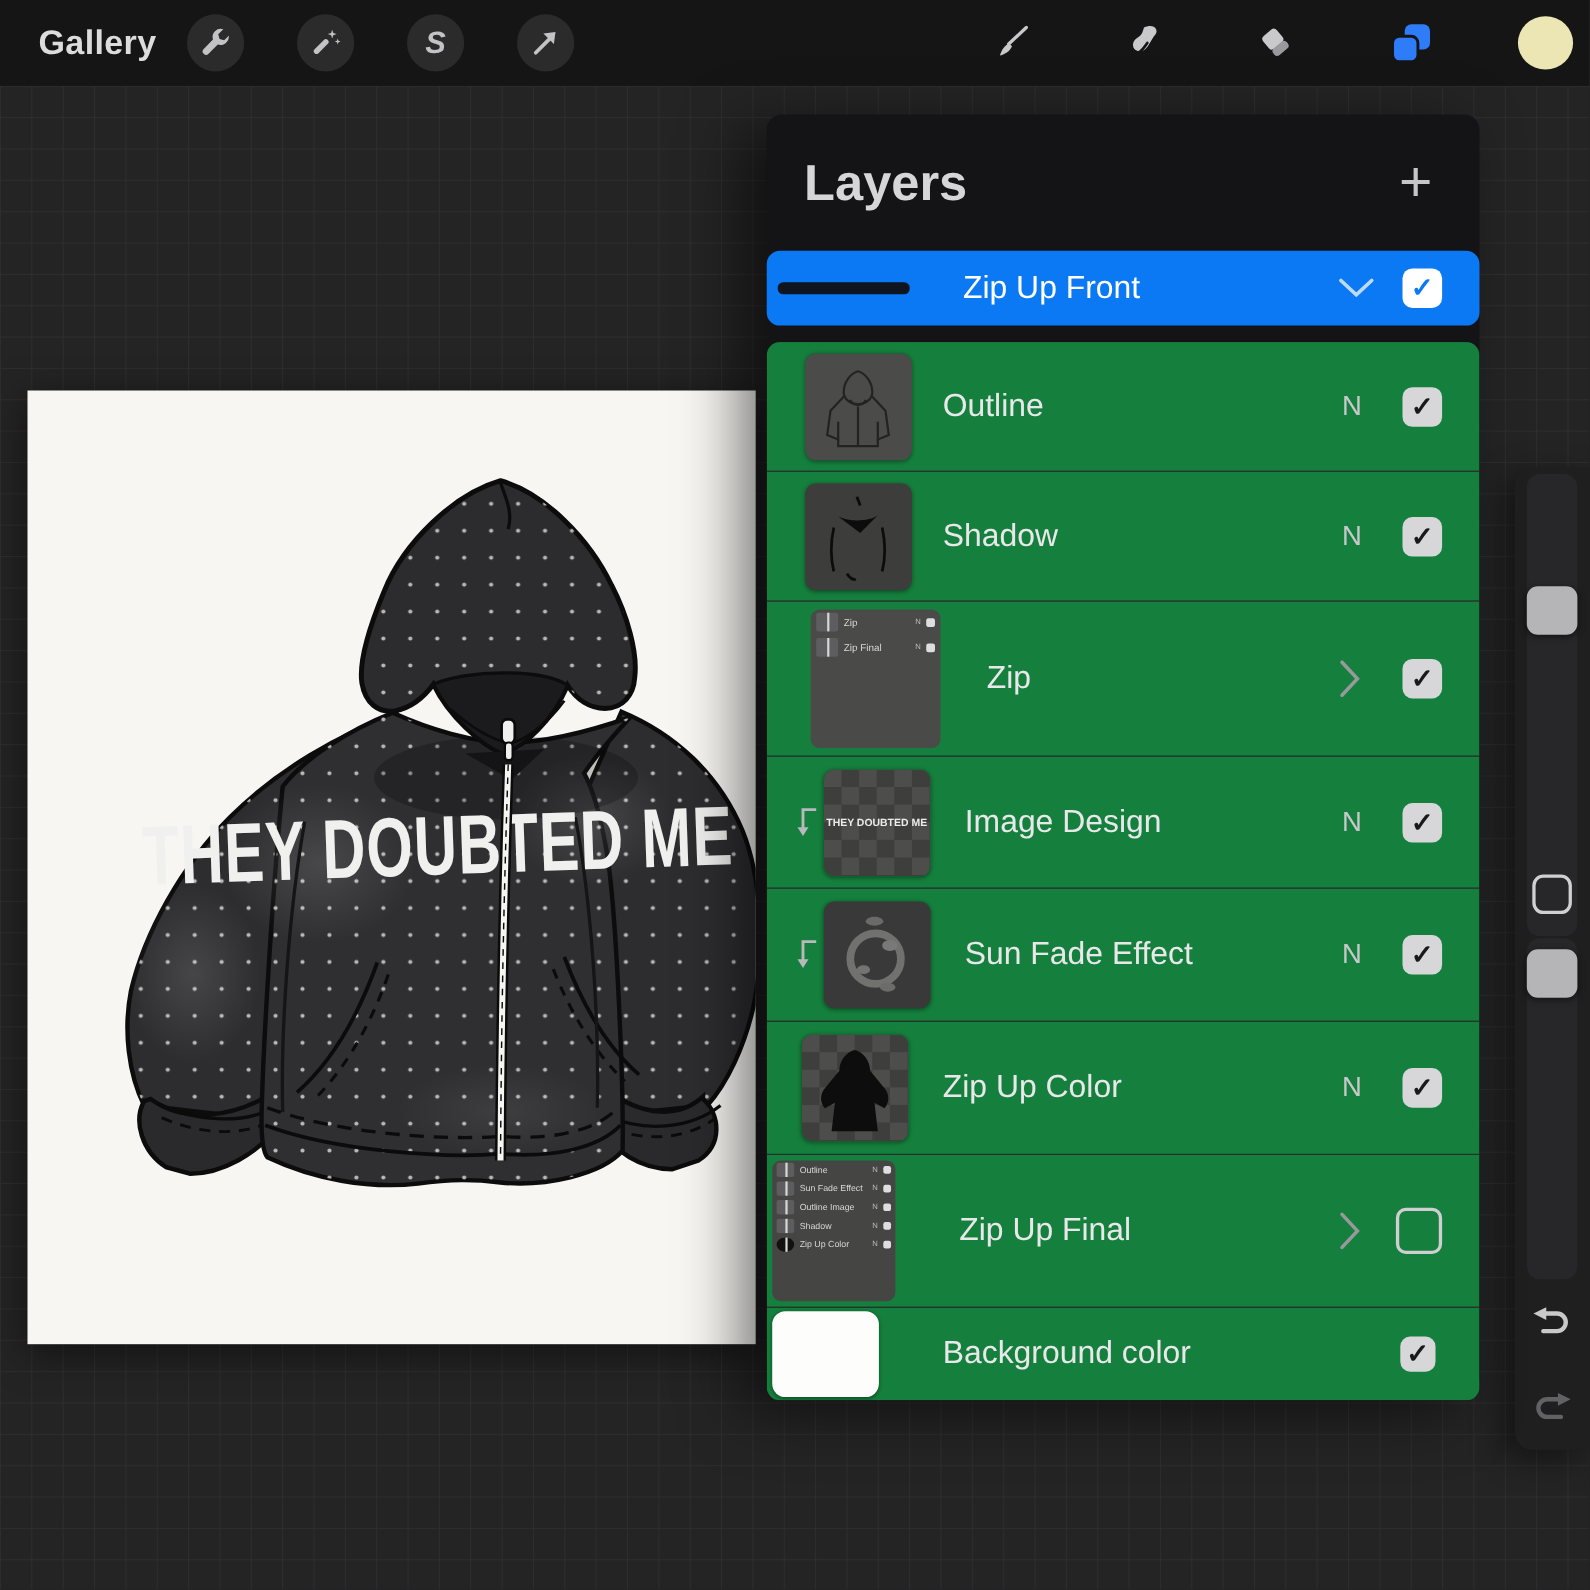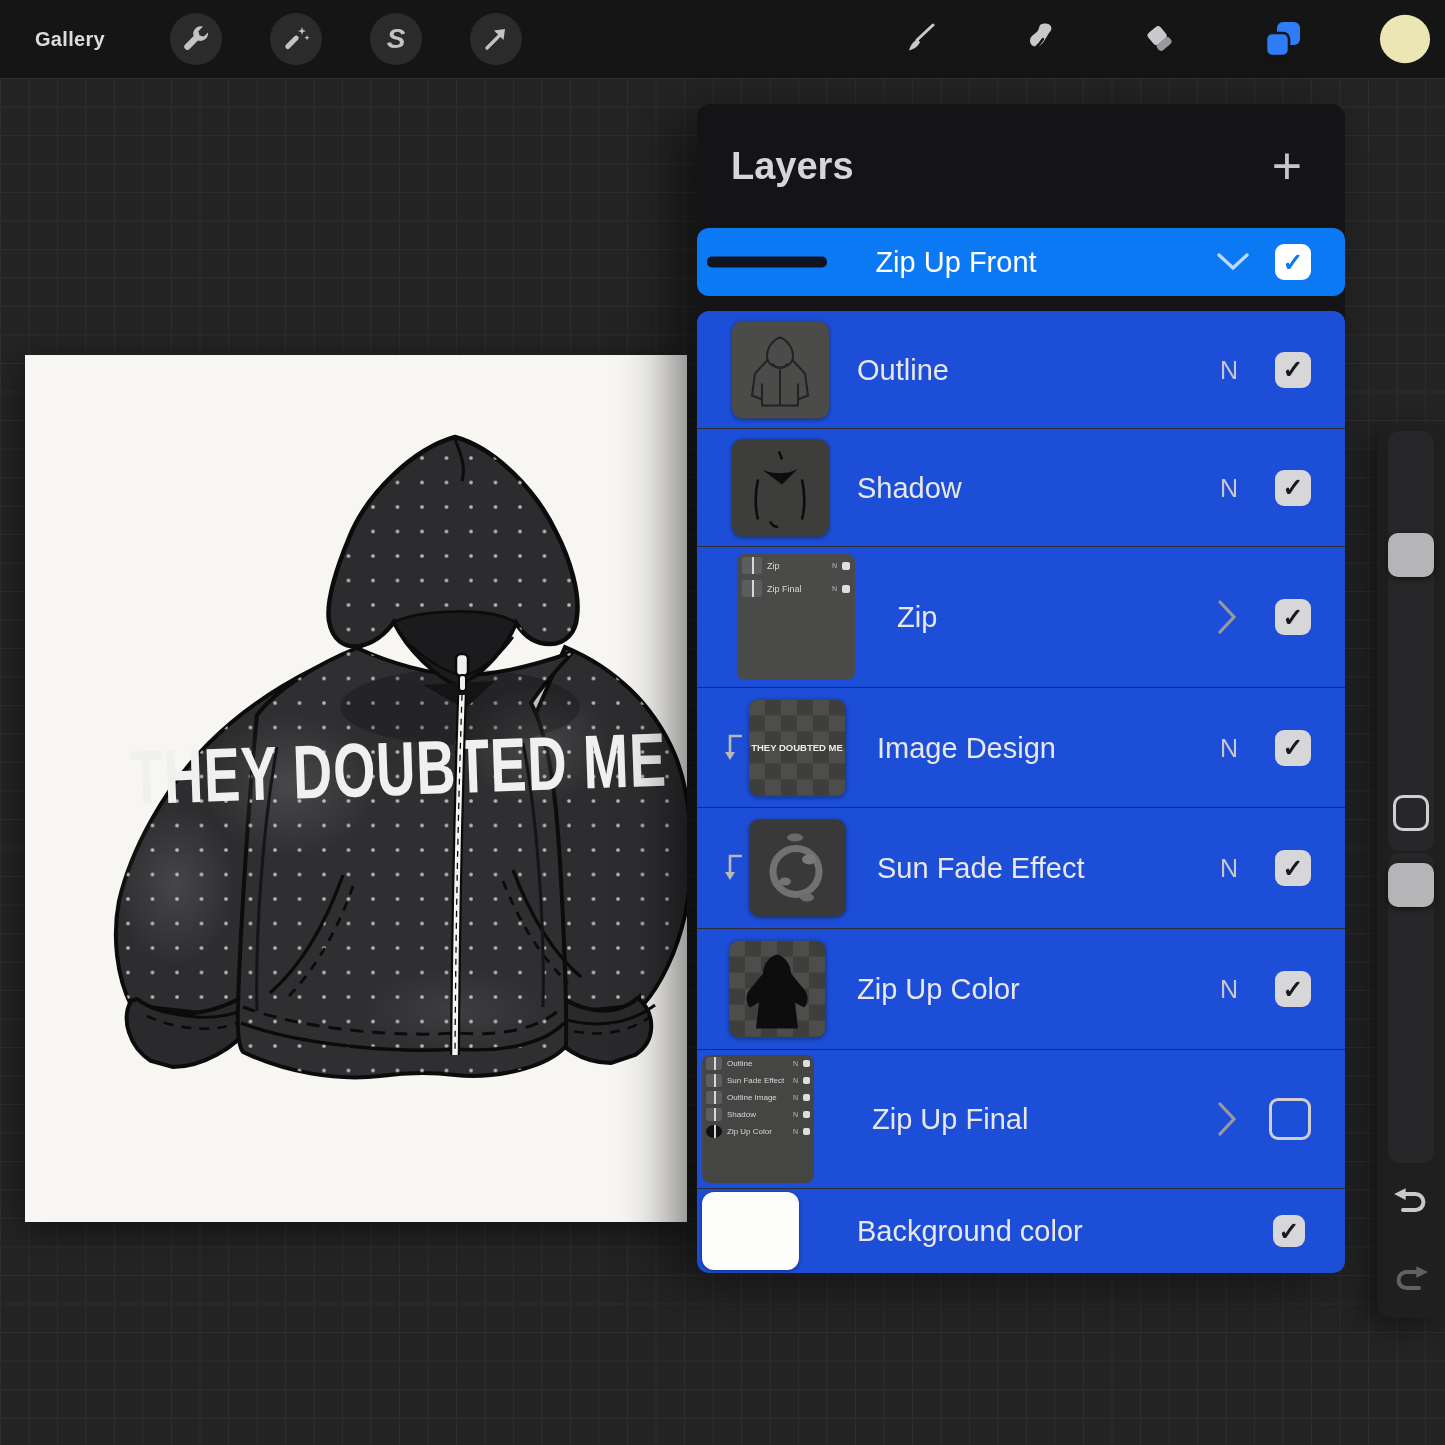--- a/index.html
+++ b/index.html
@@ -7,42 +7,42 @@
   .stage{position:relative;width:1445px;height:1445px;overflow:hidden;}
   
   .grid-bg{position:absolute;left:0;top:78px;width:1445px;height:1367px;
     background-color:#242425;
     background-image:linear-gradient(#2e2e2f 1px,transparent 1px),
                      linear-gradient(90deg,#2e2e2f 1px,transparent 1px);
     background-size:28.5px 28.5px;}
   
   .topbar{position:absolute;left:0;top:0;width:1445px;height:78px;background:#151516;z-index:20;}
   .gallery{position:absolute;left:35px;top:0;height:78px;display:flex;align-items:center;
-    font-size:20px;font-weight:600;color:#dcdcdd;letter-spacing:.3px;}
+    font-size:31px;font-weight:600;color:#dcdcdd;letter-spacing:.3px;}
   .toolbtn{position:absolute;top:13px;width:52px;height:52px;border-radius:50%;
     background:#2b2b2c;display:flex;align-items:center;justify-content:center;}
   .rtool{position:absolute;top:13px;width:52px;height:52px;display:flex;align-items:center;justify-content:center;}
   
   .canvas{position:absolute;left:25px;top:355px;width:662px;height:867px;background:#f7f6f3;
     box-shadow:0 8px 34px rgba(0,0,0,.55);z-index:5;}
   
   .panel{position:absolute;left:697px;top:104px;width:648px;height:1163px;background:#141416;
     border-radius:14px;box-shadow:-22px 14px 55px rgba(0,0,0,.55);z-index:30;}
   .panel-header{position:relative;height:124px;}
   .panel-title{position:absolute;left:34px;top:50%;transform:translateY(-50%);
-    font-size:38px;font-weight:bold;color:#d6d6d8;}
+    font-size:46px;font-weight:bold;color:#d6d6d8;}
   .add-btn{position:absolute;right:34px;top:50%;transform:translateY(-50%);width:48px;height:48px;
     display:flex;align-items:center;justify-content:center;color:#c6c6c8;font-size:52px;font-weight:100;line-height:1;}
   .sel-row{position:relative;height:68px;border-radius:12px;background:#0b79f3;margin-bottom:15px;}
   .sel-bar{position:absolute;left:10px;top:50%;transform:translateY(-50%);width:120px;height:11px;
     border-radius:5px;background:#0f1520;}
   .sel-name{position:absolute;left:80px;right:210px;top:50%;transform:translateY(-50%);
     text-align:center;color:#fff;font-size:29px;font-weight:500;}
   .rows{border-radius:12px;overflow:hidden;}
-  .lrow{position:relative;background:#1d4ed8;border-top:1px solid #2c2c2e;}
+  .lrow{position:relative;background:#15803d;border-top:1px solid #2c2c2e;}
   .lrow:first-child{border-top:none;}
   .h117{height:117px}.h140{height:140px}.h119{height:119px}.h120{height:120px}
   .h138{height:138px}.h84{height:84px}
   .lname{position:absolute;left:160px;top:50%;transform:translateY(-50%);
     font-size:29px;color:#e8e8ea;font-weight:400;white-space:nowrap;}
   .blend{position:absolute;left:512px;width:40px;text-align:center;top:50%;transform:translateY(-50%);
     font-size:25px;color:#c8c8cb;}
   .chev{position:absolute;left:518px;top:50%;transform:translateY(-50%);}
   .cb{position:absolute;right:34px;top:50%;transform:translateY(-50%);width:36px;height:36px;
     border-radius:9px;background:#d7d7d9;display:flex;align-items:center;justify-content:center;

